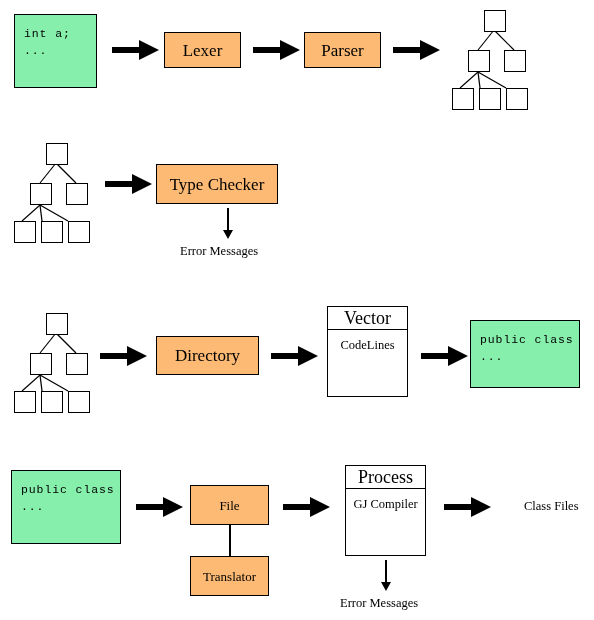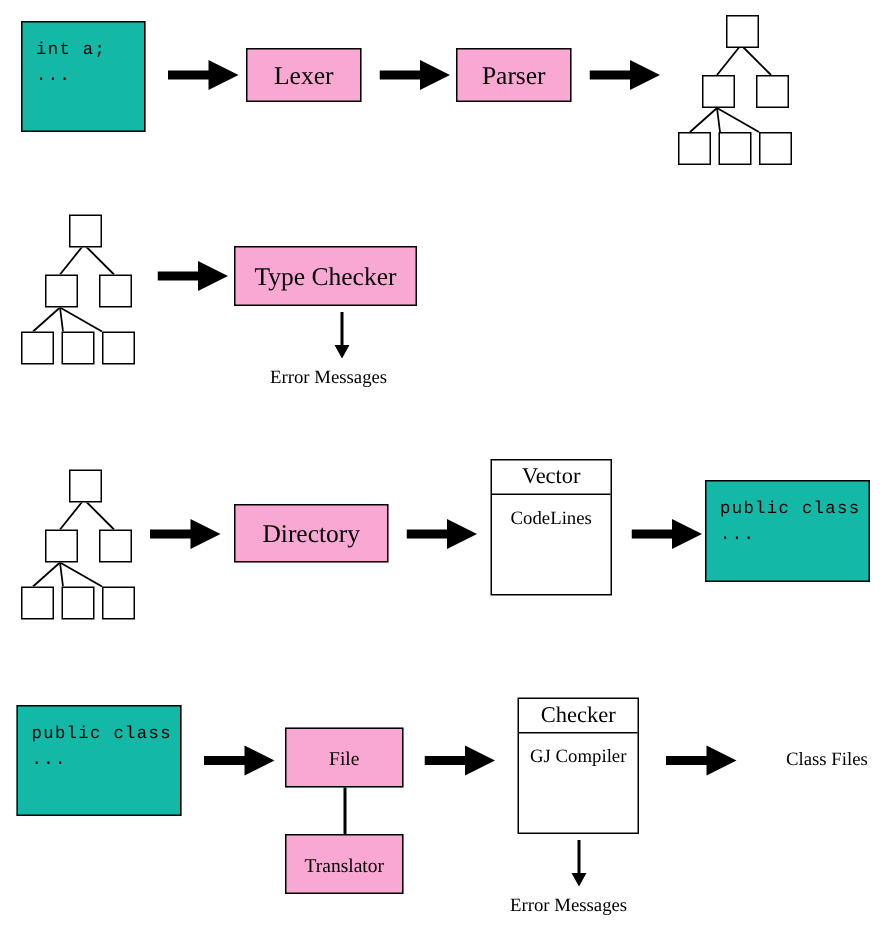--- a/index.html
+++ b/index.html
@@ -4,34 +4,34 @@
 <style>
   html,body{margin:0;padding:0;background:#ffffff;}
   body{width:594px;height:620px;position:relative;overflow:hidden;
        font-family:"Liberation Serif",serif;color:#000;}
   .stage{position:absolute;left:0;top:0;width:594px;height:620px;}
 
   
   .abs{position:absolute;box-sizing:border-box;}
 
   
-  .box{border:1.6px solid #000;background:#f9a8d4;}
+  .box{border:1.6px solid #000;background:#fdba74;}
   .box.label{display:flex;align-items:center;justify-content:center;}
   .box .txt{font-family:"Liberation Serif",serif;font-size:17px;line-height:1;white-space:nowrap;}
 
   
-  .codebox{border:1.6px solid #000;background:#14b8a6;padding:10px 9px;}
+  .codebox{border:1.6px solid #000;background:#86efac;padding:10px 9px;}
   .codebox .line{font-family:"Liberation Mono",monospace;font-size:11.5px;
                  letter-spacing:.9px;line-height:17px;white-space:pre;}
 
   
   .umlbox{border:1.6px solid #000;background:#fff;display:flex;flex-direction:column;}
   .umlbox .head{border-bottom:1.6px solid #000;height:22px;display:flex;
                 align-items:center;justify-content:center;}
-  .umlbox .head span{font-family:"Liberation Serif",serif;font-size:15px;white-space:nowrap;}
+  .umlbox .head span{font-family:"Liberation Serif",serif;font-size:18px;white-space:nowrap;}
   .umlbox .body{flex:1;display:flex;justify-content:center;padding-top:8px;}
   .umlbox .body span{font-family:"Liberation Serif",serif;font-size:12.5px;white-space:nowrap;}
 
   
   .freetext{font-family:"Liberation Serif",serif;font-size:12.5px;white-space:nowrap;}
 
   
   .tree{position:absolute;}
   .tnode{position:absolute;border:1.3px solid #000;background:#fff;width:20px;height:20px;}
   .tree svg{position:absolute;left:0;top:0;overflow:visible;}
@@ -207,21 +207,21 @@
   </div>
 
   <div class="abs arrow-h" style="left:283px;top:495px;width:48px;height:24px;">
     <svg width="48" height="24" viewBox="0 0 48 24">
       <path d="M0 9 L27 9 L27 2 L47 12 L27 22 L27 15 L0 15 Z" fill="#000"></path>
     </svg>
   </div>
 
   <div class="abs umlbox" style="left:345px;top:465px;width:81px;height:91px;">
     <div class="head">
-      <span>Checker</span>
+      <span>Process</span>
     </div>
     <div class="body">
       <span>GJ Compiler</span>
     </div>
   </div>
 
   <div class="abs arrow-v" style="left:376px;top:560px;width:20px;height:32px;">
     <svg width="20" height="32" viewBox="0 0 20 32">
       <path d="M9 0 L11 0 L11 22 L15 22 L10 31 L5 22 L9 22 Z" fill="#000"></path>
     </svg>

